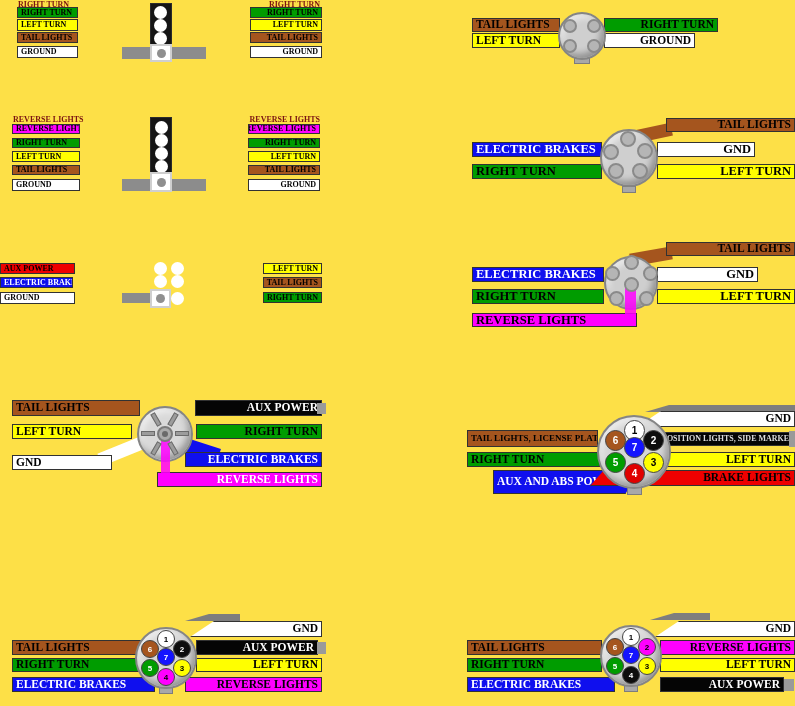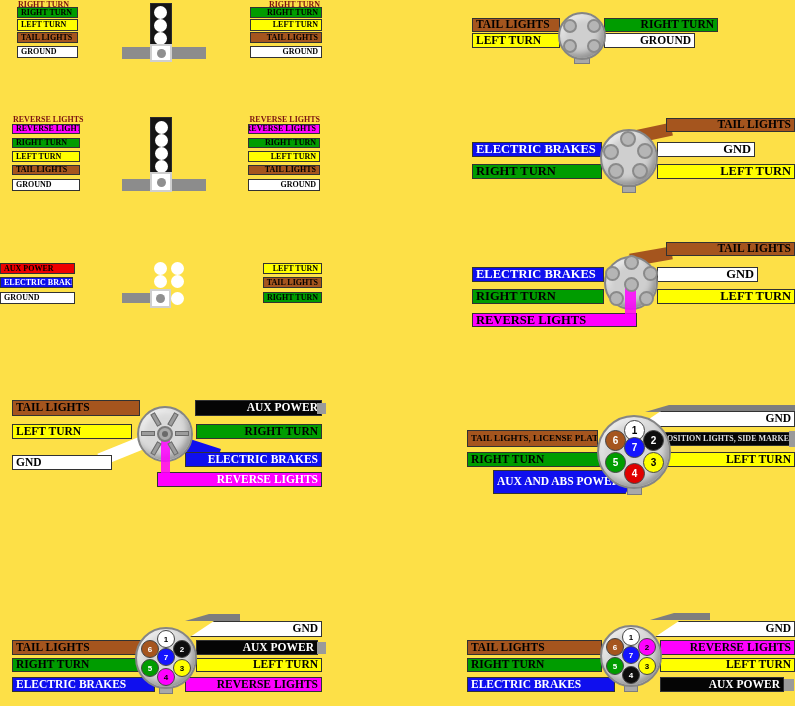--- a/index.html
+++ b/index.html
@@ -175,20 +175,21 @@
   </div>
 
   <div class="gstrip clipL" style="left:645px;top:405px;width:150px;height:7px"></div>
   <div class="wire f11 tr clipL" style="left: 637px; top: 411px; width: 158px; height: 16px; background: rgb(255, 255, 255); color: rgb(0, 0, 0);">GND</div>
   <div class="wire f9" style="left: 467px; top: 430px; width: 131px; height: 17px; background: rgb(165, 85, 30); color: rgb(0, 0, 0);">TAIL LIGHTS, LICENSE PLATE</div>
   <div class="wire f8" style="left: 658px; top: 432px; width: 132px; height: 14px; background: rgb(5, 5, 5); color: rgb(221, 221, 221);">POSITION LIGHTS, SIDE MARKERS</div>
   <div class="cap" style="left:789px;top:431px;width:6px;height:16px"></div>
   <div class="wire f11" style="left: 467px; top: 452px; width: 133px; height: 15px; background: rgb(0, 156, 0); color: rgb(0, 0, 0);">RIGHT TURN</div>
   <div class="wire f11 tr" style="left: 610px; top: 452px; width: 185px; height: 15px; background: rgb(255, 255, 0); color: rgb(0, 0, 0);">LEFT TURN</div>
   <div class="wire f11" style="left: 493px; top: 470px; width: 147px; height: 24px; clip-path: polygon(0px 0px, 100% 0px, 90% 100%, 0px 100%); background: rgb(15, 15, 238); color: rgb(255, 255, 255);">AUX AND ABS POWER</div>
+  <div class="wire f11 tr" style="left: 590px; top: 470px; width: 205px; height: 16px; clip-path: polygon(14px 0px, 100% 0px, 100% 100%, 0px 100%); background: rgb(238, 0, 0); color: rgb(0, 0, 0);">BRAKE LIGHTS</div>
   <div>
     <div class="conn" style="left:597px;top:415px;width:74px;height:74px;background:#d6d6d6"></div>
     <div class="pin pf10" style="left: 624px; top: 420px; width: 21px; height: 21px; background: rgb(255, 255, 255); color: rgb(0, 0, 0);">1</div>
     <div class="pin pf10" style="left: 643px; top: 430px; width: 21px; height: 21px; background: rgb(13, 13, 13); color: rgb(255, 255, 255);">2</div>
     <div class="pin pf10" style="left: 643px; top: 452px; width: 21px; height: 21px; background: rgb(255, 255, 0); color: rgb(0, 0, 0);">3</div>
     <div class="pin pf10" style="left: 624px; top: 463px; width: 21px; height: 21px; background: rgb(224, 0, 0); color: rgb(255, 255, 255);">4</div>
     <div class="pin pf10" style="left: 605px; top: 452px; width: 21px; height: 21px; background: rgb(0, 156, 0); color: rgb(255, 255, 255);">5</div>
     <div class="pin pf10" style="left: 605px; top: 430px; width: 21px; height: 21px; background: rgb(165, 85, 30); color: rgb(255, 255, 255);">6</div>
     <div class="pin pf10" style="left: 624px; top: 437px; width: 21px; height: 21px; background: rgb(20, 20, 255); color: rgb(255, 255, 255);">7</div>
     <div class="notch" style="left:627px;top:487px;width:15px;height:8px"></div>

